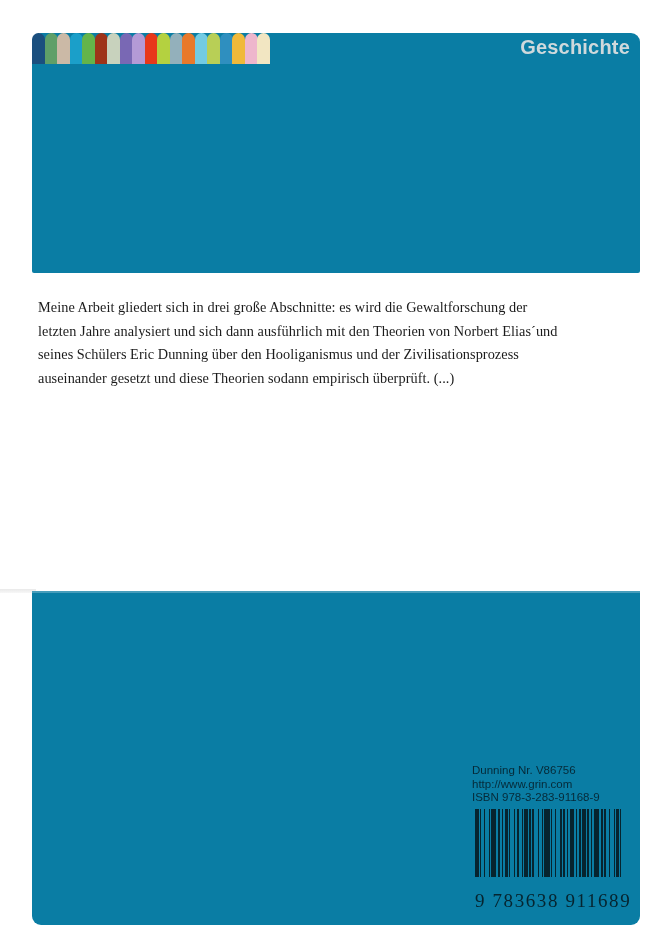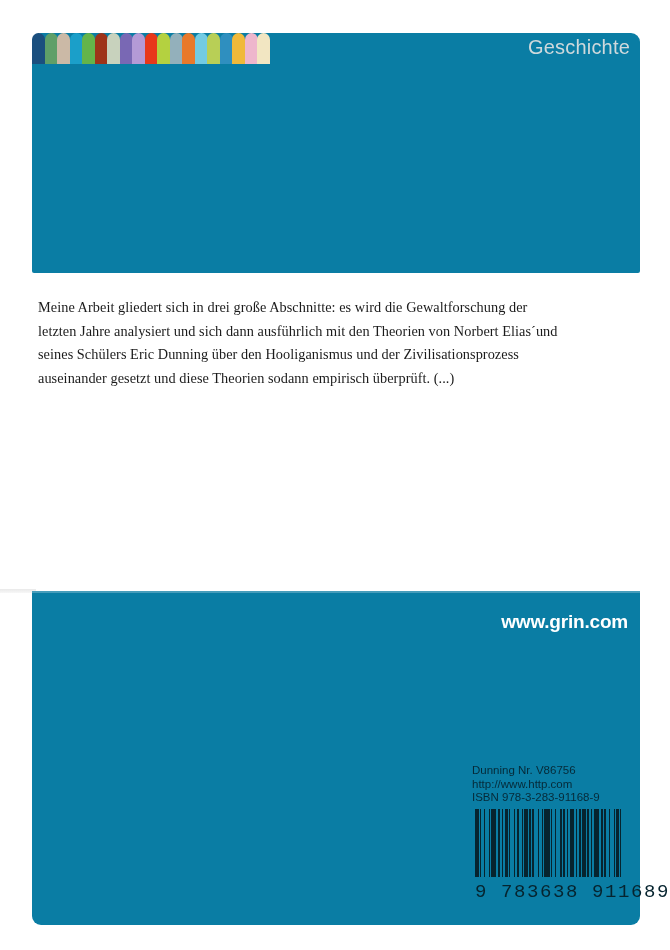--- a/index.html
+++ b/index.html
@@ -39,21 +39,21 @@
 
   
   .subject-label {
     position: absolute;
     right: 10px;
     top: 3px;
     font-size: 20px;
     letter-spacing: 0.2px;
     color: #cfd9dc;
     font-family: "Liberation Sans", sans-serif;
-    font-weight: 400;
+    font-weight: 700;
   }
 
   
   .color-strip {
     position: absolute;
     left: 32px;
     top: 33px;
     height: 31px;
     display: flex;
     align-items: flex-start;
@@ -145,22 +145,22 @@
     align-items: flex-end;
     gap: 0;
   }
   .bar {
     background: #06242f;
     height: 100%;
   }
   .gapbar { background: transparent; height: 100%; }
 
   .barcode-digits {
-    margin-top: 4px;
-    font-family: Liberation Mono, monospace;
+    margin-top: 13px;
+    font-family: Liberation Serif, serif;
     font-size: 19px;
     letter-spacing: 1.6px;
     color: #06242f;
     white-space: nowrap;
   }
 </style>
 </head>
 <body>
 
 <div id="cover">
@@ -190,25 +190,24 @@
       <div class="color-tab" style="background: rgb(238, 182, 204);"></div>
       <div class="color-tab" style="background: rgb(242, 230, 194);"></div>
     </div>
 
   <p class="blurb">Meine Arbeit gliedert sich in drei große Abschnitte: es wird die Gewaltforschung der letzten Jahre analysiert und sich dann ausführlich mit den Theorien von Norbert Elias´und seines Schülers Eric Dunning über den Hooliganismus und der Zivilisationsprozess auseinander gesetzt und diese Theorien sodann empirisch überprüft. (...)</p>
 
   <div class="mid-rule"></div>
 
   <div class="panel-bottom">
 
-    <span class="grin-url">www.grin.com</span>
 
     <div class="imprint">
       <div>Dunning Nr. V86756</div>
-      <div>http://www.http.com</div>
+      <div>http://www.grin.com</div>
       <div>ISBN 978-3-283-91168-9</div>
     </div>
 
     <div class="barcode-wrap">
       <div class="barcode-bars" id="barcode-bars">
           <div class="bar" style="width: 4.05px;"></div>
           <div class="gapbar" style="width: 1.35px;"></div>
           <div class="bar" style="width: 1.35px;"></div>
           <div class="gapbar" style="width: 2.7px;"></div>
           <div class="bar" style="width: 1.35px;"></div>

